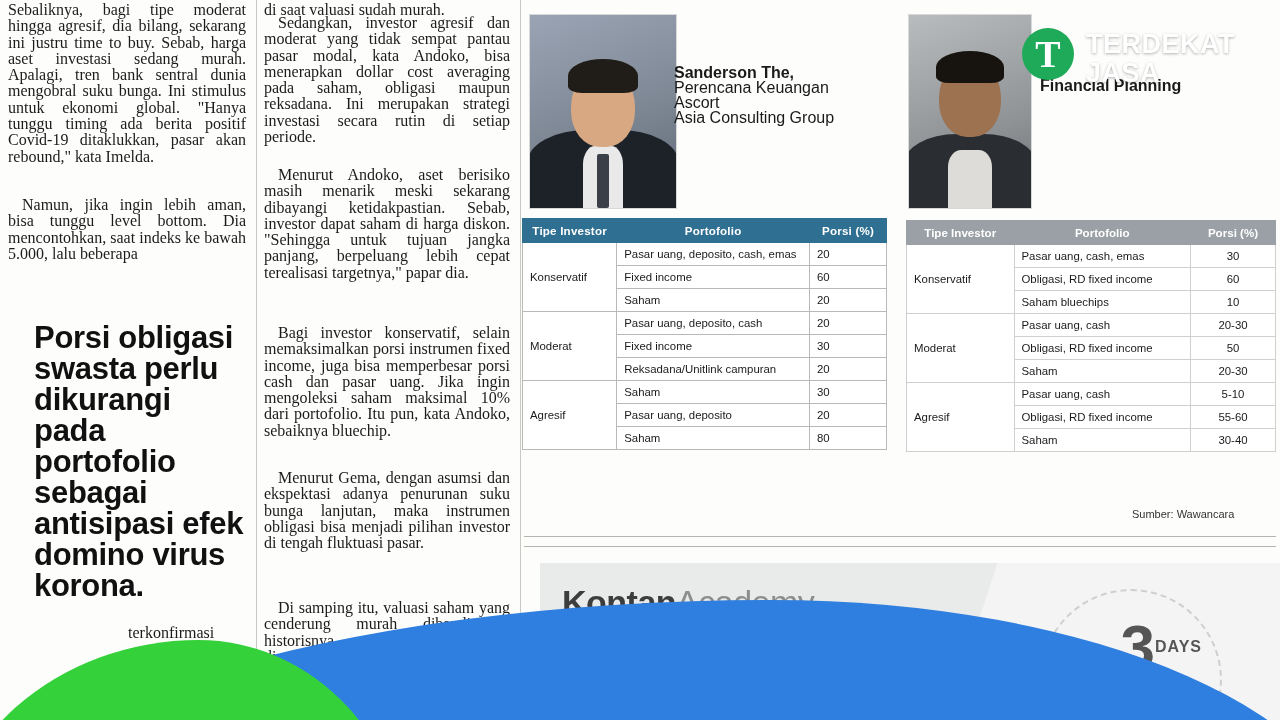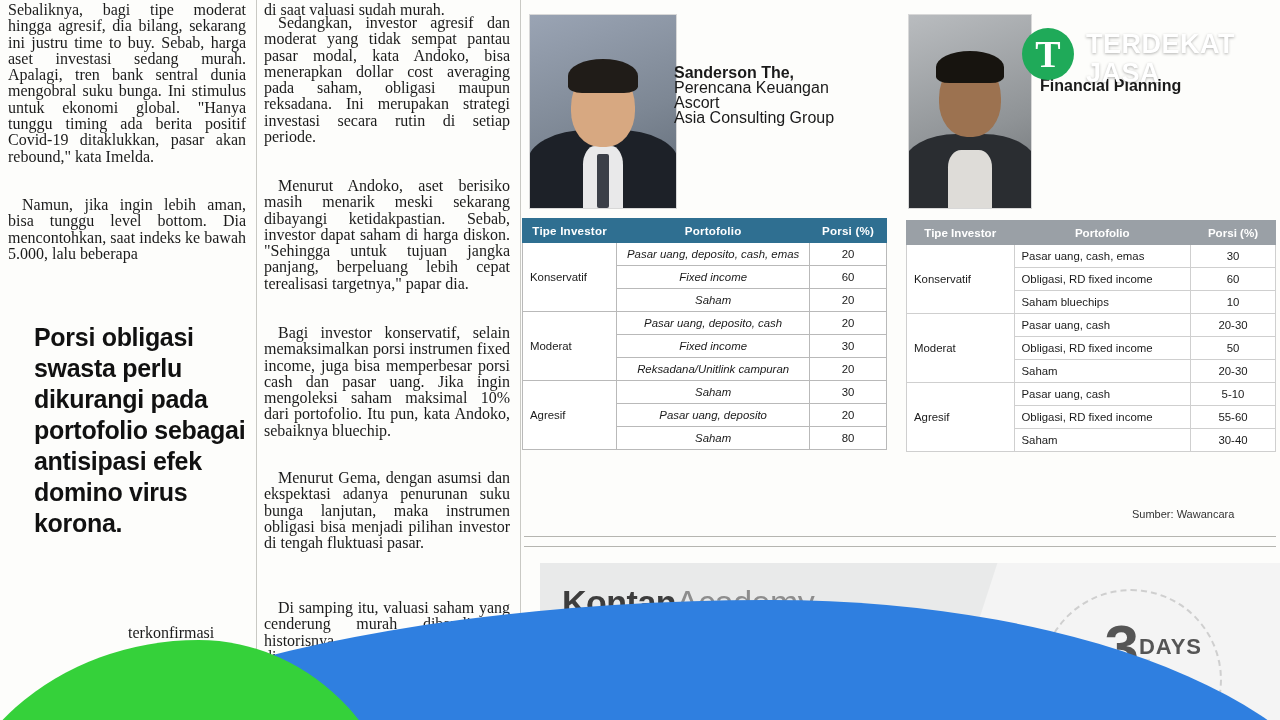--- a/index.html
+++ b/index.html
@@ -58,21 +58,21 @@
   .body-text p {
     margin: 0;
     text-indent: 14px;
   }
   .body-text p.first { text-indent: 0; }
 
   
   .pullquote {
     font-family: "Liberation Sans", sans-serif;
     font-weight: bold;
-    font-size: 25px;
+    font-size: 31px;
     line-height: 31px;
     color: #111;
     letter-spacing: -0.3px;
   }
 
   
   .right-region {
     position: absolute;
     left: 520px;
     top: 0;
@@ -150,22 +150,22 @@
     border: 1px solid #2f6f91;
     letter-spacing: .2px;
   }
   table.port td {
     border: 1px solid #b9b9b9;
     padding: 4px 7px;
     vertical-align: middle;
     line-height: 14px;
   }
   table.port td.type { text-align: left; white-space: nowrap; }
-  table.port td.pf { text-align: center; font-style: italic; }
-  table.port td.pct { text-align: center; width: 62px; }
+  table.port td.pf { text-align: left; }
+  table.port td.pct { text-align: left; width: 62px; }
 
   table.port2 {
     border-collapse: collapse;
     font-family: "Liberation Sans", sans-serif;
     font-size: 11.4px;
     color: #1a1a1a;
     background: #fff;
   }
   table.port2 th {
     background: #9aa0a6;
@@ -247,21 +247,21 @@
     font-family: "Liberation Sans", sans-serif;
     font-weight: bold;
     color: #555;
   }
   .ad-days .num {
     font-size: 62px;
     line-height: 56px;
     vertical-align: middle;
   }
   .ad-days .lbl {
-    font-size: 22px;
+    font-size: 16px;
     letter-spacing: 1px;
     vertical-align: middle;
   }
   .ad-circle {
     position: absolute;
     right: 58px;
     top: 26px;
     width: 178px;
     height: 178px;
     border: 2px dashed #cfcfcf;
@@ -359,21 +359,21 @@
     </div>
   </div>
 
   <div class="col-mid">
     <div class="body-text" style="position:absolute;top:2px;left:0;width:246px;">
       <p class="first">di saat valuasi sudah murah.</p>
     </div>
     <div class="body-text" style="position:absolute;top:15px;left:0;width:246px;">
       <p>Sedangkan, investor agresif dan moderat yang tidak sempat pantau pasar modal, kata Andoko, bisa menerapkan dollar cost averaging pada saham, obligasi maupun reksadana. Ini merupakan strategi investasi secara rutin di setiap periode.</p>
     </div>
-    <div class="body-text" style="position:absolute;top:178px;left:0;width:246px;">
+    <div class="body-text" style="position:absolute;top:167px;left:0;width:246px;">
       <p>Menurut Andoko, aset berisiko masih menarik meski sekarang dibayangi ketidakpastian. Sebab, investor dapat saham di harga diskon. "Sehingga untuk tujuan jangka panjang, berpeluang lebih cepat terealisasi targetnya," papar dia.</p>
     </div>
     <div class="body-text" style="position:absolute;top:325px;left:0;width:246px;">
       <p>Bagi investor konservatif, selain memaksimalkan porsi instrumen fixed income, juga bisa memperbesar porsi cash dan pasar uang. Jika ingin mengoleksi saham maksimal 10% dari portofolio. Itu pun, kata Andoko, sebaiknya bluechip.</p>
     </div>
     <div class="body-text" style="position:absolute;top:470px;left:0;width:246px;">
       <p>Menurut Gema, dengan asumsi dan ekspektasi adanya penurunan suku bunga lanjutan, maka instrumen obligasi bisa menjadi pilihan investor di tengah fluktuasi pasar.</p>
     </div>
     <div class="body-text" style="position:absolute;top:600px;left:0;width:246px;">
       <p>Di samping itu, valuasi saham yang cenderung murah dibandingkan historisnya juga menarik dipertimbangkan. "Na-</p>

